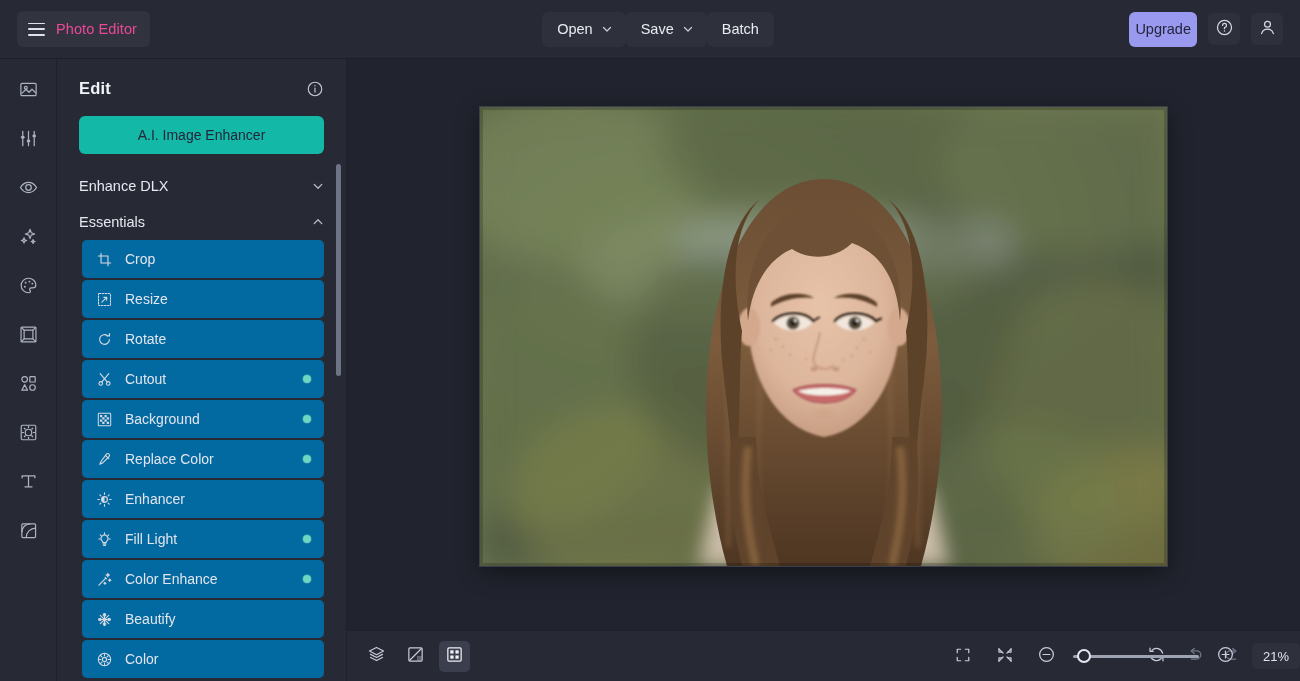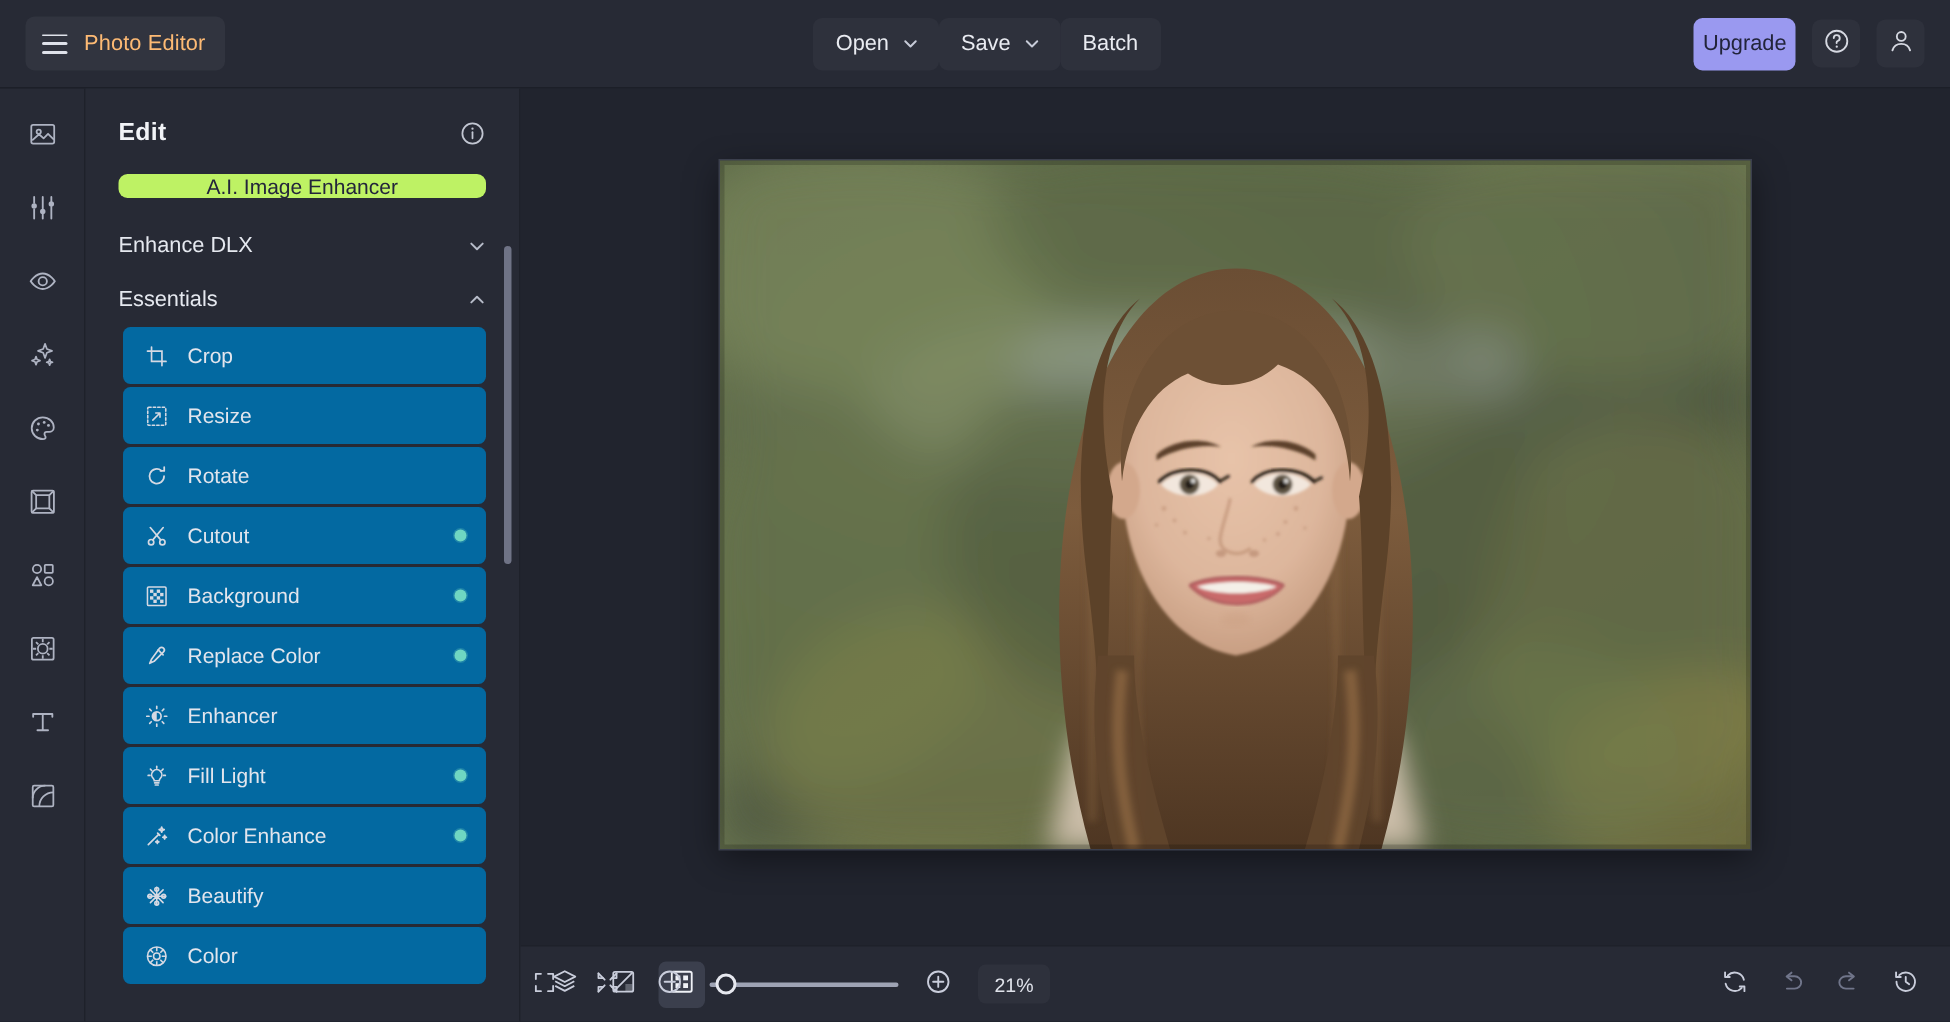--- a/index.html
+++ b/index.html
@@ -19,21 +19,21 @@
     background: #272a35;
     border-bottom: 1px solid #1c1f28;
     display: flex; align-items: center;
     position: relative;
   }
   .brand {
     display: flex; align-items: center; gap: 11px;
     height: 36px; margin-left: 17px; padding: 0 13px 0 11px;
     border-radius: 6px; background: #31343f; cursor: pointer;
   }
-  .brand-title { color: #fdba74; font-size: 14.5px; letter-spacing: .1px; }
+  .brand-title { color: #ec4899; font-size: 14.5px; letter-spacing: .1px; }
   .hamburger { width: 17px; height: 13px; display: flex; flex-direction: column; justify-content: space-between; }
   .hamburger i { display: block; height: 1.6px; background: #dfe2ea; border-radius: 2px; }
 
   .center-actions {
     position: absolute; left: 0; right: 0;
     display: flex; justify-content: center; align-items: center; 
     pointer-events: none;
     padding-left: 16px;
   }
   .center-actions > * { pointer-events: auto; }
@@ -88,22 +88,22 @@
     border-right: 1px solid #1e212a;
   }
   .sb-head {
     display: flex; align-items: center; justify-content: space-between;
     padding: 20px 22px 10px 22px;
   }
   .sb-title { color: #f1f3f7; font-size: 16.5px; font-weight: bold; letter-spacing: .2px; }
   .info-icon { color: #c2c6d2; cursor: pointer; display: flex; }
 
   .ai-btn {
-    margin: 8px 22px 0 22px; height: 16px;
-    background: #bef264; border: none; border-radius: 6px;
+    margin: 8px 22px 0 22px; height: 38px;
+    background: #14b8a6; border: none; border-radius: 6px;
     color: #23253b; font-size: 14px; font-family: inherit; cursor: pointer;
   }
 
   .sb-scroll {
     flex: 1; overflow: hidden; position: relative;
     padding: 0 22px 0 22px; margin-top: 14px;
   }
   .group-head {
     display: flex; align-items: center; justify-content: space-between;
     height: 36px; color: #e5e8ef; font-size: 14.5px; cursor: pointer;
@@ -147,22 +147,22 @@
   .bottombar {
     height: 51px; flex: 0 0 51px;
     background: #272a35;
     border-top: 1px solid #1e212a;
     display: flex; align-items: center;
     padding: 0 14px;
     position: relative;
   }
   .bb-left { display: flex; align-items: center; gap: 8px; }
   .bb-center {
-    position: absolute; left: 0; right: 14px;
-    display: flex; justify-content: flex-start; align-items: center; gap: 11px;
+    position: absolute; left: 0; right: 0;
+    display: flex; justify-content: flex-end; align-items: center; gap: 11px;
     pointer-events: none;
   }
   .bb-center > * { pointer-events: auto; }
   .bb-right { margin-left: auto; display: flex; align-items: center; gap: 7px; }
 
   .tool-btn {
     width: 31px; height: 31px; border-radius: 5px;
     display: flex; align-items: center; justify-content: center;
     color: #c9cddb; background: transparent; border: none; cursor: pointer;
   }

